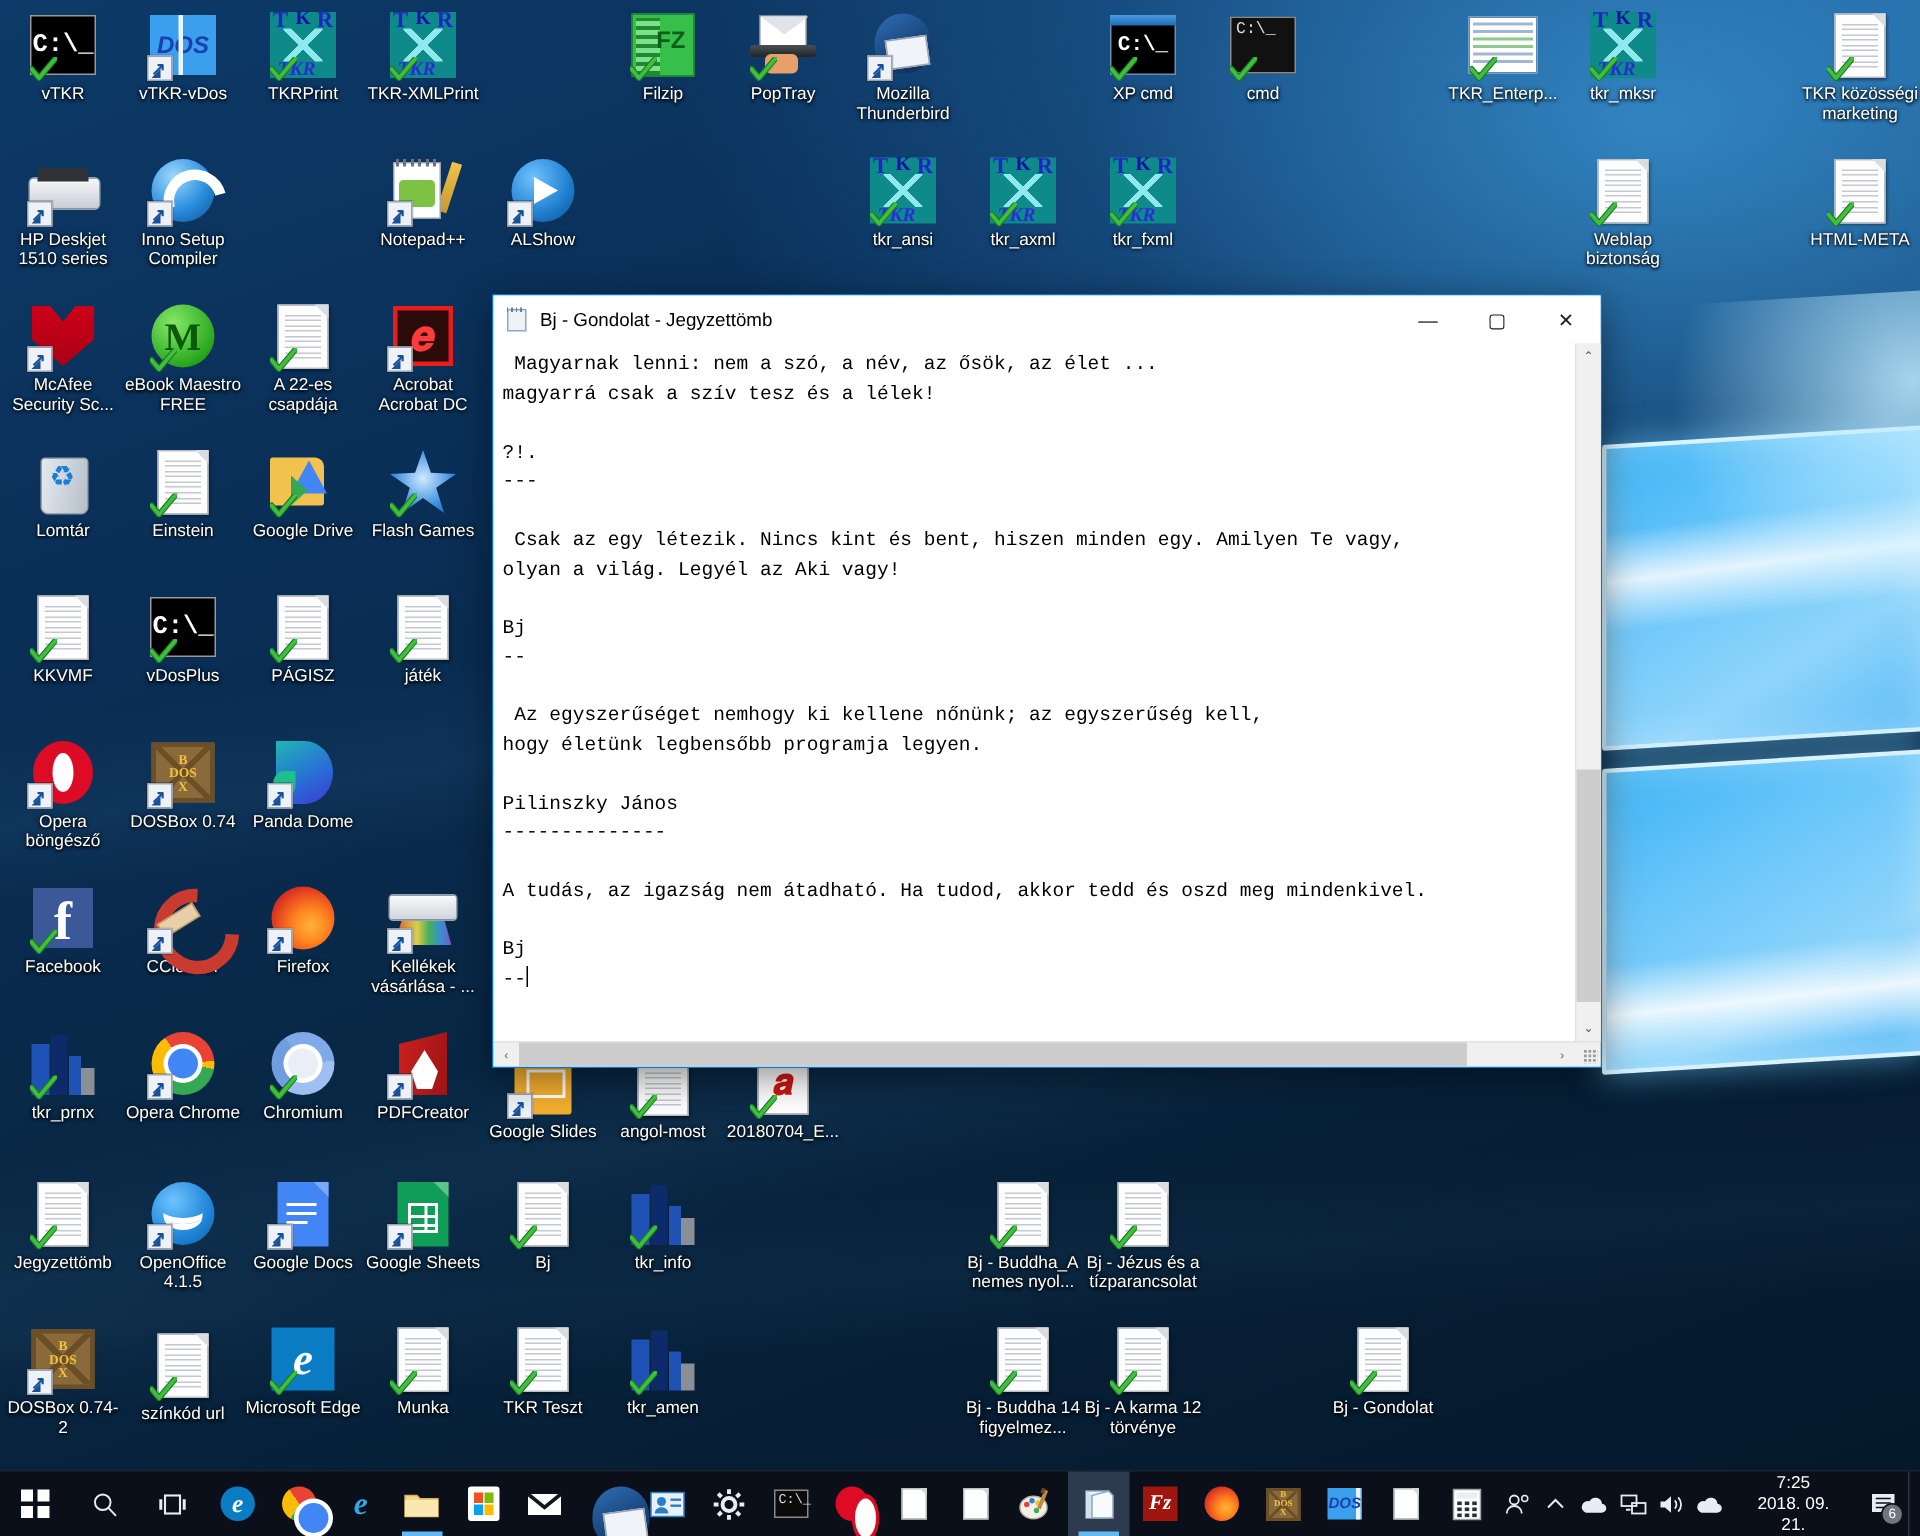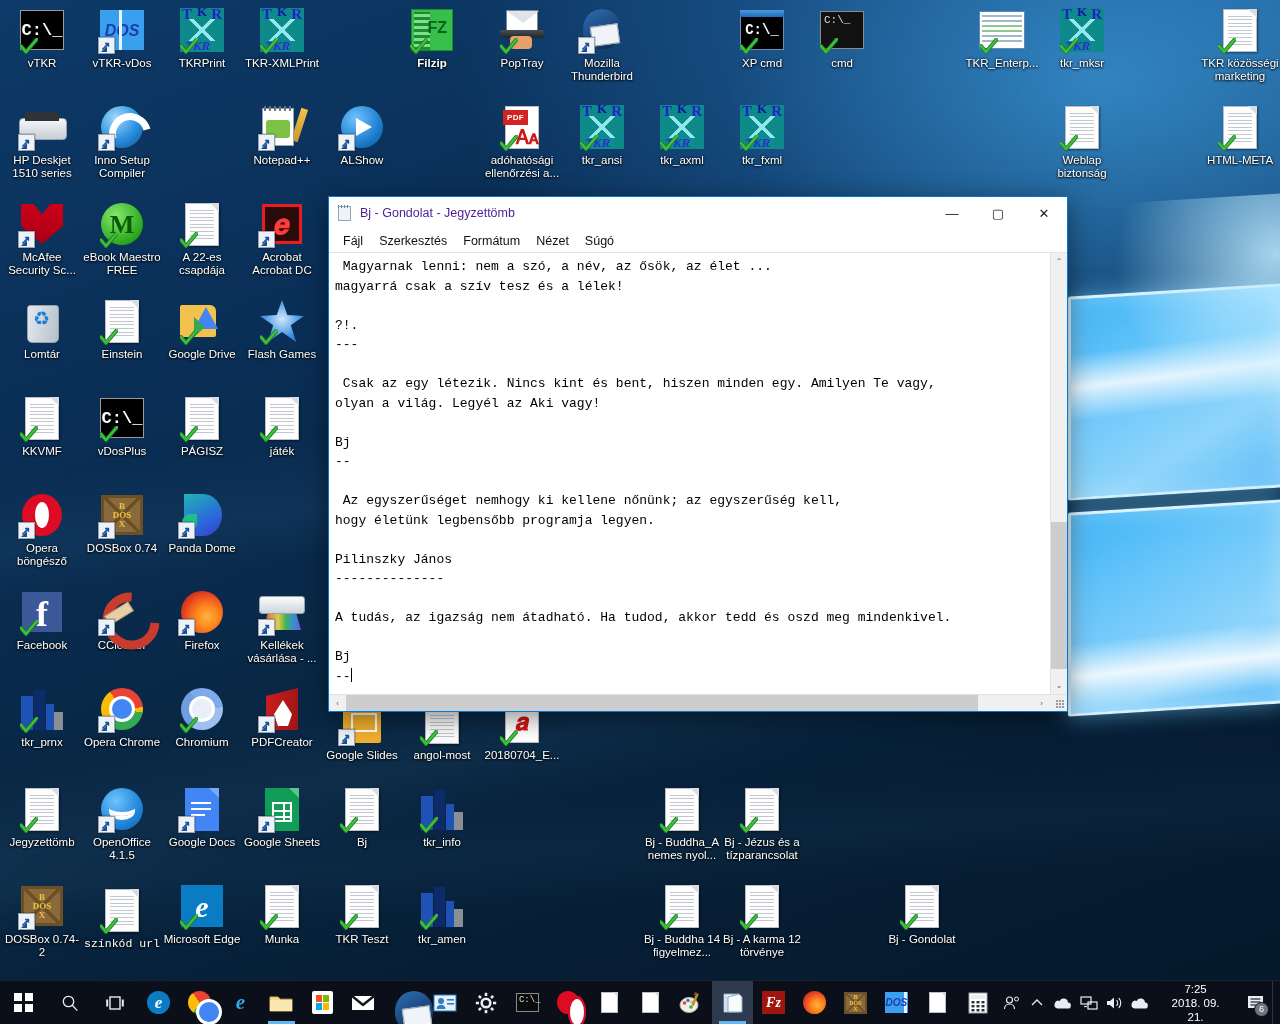--- a/index.html
+++ b/index.html
@@ -321,21 +321,21 @@
     display:flex; flex-direction:column;
   }
   #np-title{
     height:32px; background:#ffffff; display:flex; align-items:center;
     padding-left:8px; flex:0 0 auto;
   }
   #np-title .np-ico{ width:16px;height:16px;margin-right:7px;position:relative; }
   #np-title .np-ico .pg{position:absolute;inset:1px 2px 0 1px;background:#eef3f8;border:1px solid #8fa8c0;}
   #np-title .np-ico .rg{position:absolute;left:1px;top:0;width:12px;height:3px;
     background:repeating-linear-gradient(90deg,#6b7f93 0 1px,transparent 1px 3px);}
-  #np-title .txt{ font-size:12.5px; color:#4c1d95; }
+  #np-title .txt{ font-size:12.5px; color:#000000; }
   #np-title .spacer{ flex:1; }
   .wbtn{ width:46px;height:31px;display:flex;align-items:center;justify-content:center;
     font-size:13px;color:#1a1a1a;}
   #np-menu{ height:24px;background:#fff;display:flex;align-items:center;padding-left:6px;
     border-bottom:1px solid #e3e3e3; flex:0 0 auto; }
   #np-menu span{ font-size:12.5px;color:#101010;padding:2px 8px;cursor:default; }
 
   #np-body{ flex:1; display:flex; min-height:0; background:#fff; }
   #np-text{
     flex:1; overflow:hidden; padding:4px 2px 0 6px;
@@ -461,21 +461,21 @@
         </span>
         <span class="chk">
           <svg width="18" height="16" viewBox="0 0 18 16">
             <path d="M1 8 L6 14 L17 1" fill="none" stroke="#1f7a1f" stroke-width="4" stroke-linecap="round" stroke-linejoin="round"></path>
             <path d="M1 8 L6 14 L17 1" fill="none" stroke="#3fbf3f" stroke-width="2.4" stroke-linecap="round" stroke-linejoin="round"></path>
           </svg>
         </span>
       </span>
       <span class="lbl">TKR-XMLPrint</span>
     </div>
-    <div class="dicon" style="left: 392px; top: 6px; font-weight: bold;">
+    <div class="dicon" style="left: 402px; top: 6px;">
       <span class="glyph">
         <span class="ic-filzip"></span>
         <span class="chk">
           <svg width="18" height="16" viewBox="0 0 18 16">
             <path d="M1 8 L6 14 L17 1" fill="none" stroke="#1f7a1f" stroke-width="4" stroke-linecap="round" stroke-linejoin="round"></path>
             <path d="M1 8 L6 14 L17 1" fill="none" stroke="#3fbf3f" stroke-width="2.4" stroke-linecap="round" stroke-linejoin="round"></path>
           </svg>
         </span>
       </span>
       <span class="lbl">Filzip</span>
@@ -614,35 +614,20 @@
       </span>
       <span class="lbl">Notepad++</span>
     </div>
     <div class="dicon" style="left: 322px; top: 103px;">
       <span class="glyph shortcut">
         <span class="ic-alshow"></span>
         <span class="sc-arrow">↗</span>
       </span>
       <span class="lbl">ALShow</span>
     </div>
-    <div class="dicon" style="left: 482px; top: 103px;">
-      <span class="glyph">
-        <span class="ic-pdf">
-          <span class="tag">PDF</span>
-          <span class="a">🗛</span>
-        </span>
-        <span class="chk">
-          <svg width="18" height="16" viewBox="0 0 18 16">
-            <path d="M1 8 L6 14 L17 1" fill="none" stroke="#1f7a1f" stroke-width="4" stroke-linecap="round" stroke-linejoin="round"></path>
-            <path d="M1 8 L6 14 L17 1" fill="none" stroke="#3fbf3f" stroke-width="2.4" stroke-linecap="round" stroke-linejoin="round"></path>
-          </svg>
-        </span>
-      </span>
-      <span class="lbl">adóhatósági ellenőrzési a...</span>
-    </div>
     <div class="dicon" style="left: 562px; top: 103px;">
       <span class="glyph">
         <span class="ic-tkr">
           <i class="x"></i>
           <span class="t1">T</span>
           <span class="t2">K</span>
           <span class="t3">R</span>
           <span class="t4">TKR</span>
         </span>
         <span class="chk">
@@ -1217,21 +1202,21 @@
     </div>
     <div class="dicon" style="left: 2px; top: 882px;">
       <span class="glyph shortcut">
         <span class="ic-dosbox">
           <span>B<br>DOS<br>X</span>
         </span>
         <span class="sc-arrow">↗</span>
       </span>
       <span class="lbl">DOSBox 0.74-2</span>
     </div>
-    <div class="dicon" style="left: 82px; top: 886px; font-family: Liberation Mono, monospace;">
+    <div class="dicon" style="left: 82px; top: 886px;">
       <span class="glyph">
         <span class="ic-doc">
           <span class="lines">
             <i></i>
             <i></i>
             <i></i>
             <i></i>
             <i></i>
             <i></i>
             <i></i>
@@ -1406,27 +1391,20 @@
       <span class="pg"></span>
         <span class="rg"></span>
     </span>
     <span class="txt">Bj - Gondolat - Jegyzettömb</span>
     <span class="spacer"></span>
     <span class="wbtn">—</span>
     <span class="wbtn">▢</span>
     <span class="wbtn close">✕</span>
   </div>
 
-  <div id="np-menu">
-    <span>Fájl</span>
-    <span>Szerkesztés</span>
-    <span>Formátum</span>
-    <span>Nézet</span>
-    <span>Súgó</span>
-  </div>
 
   <div id="np-body">
     <div id="np-text"><span id="np-content"> Magyarnak lenni: nem a szó, a név, az ősök, az élet ...
 magyarrá csak a szív tesz és a lélek!
 
 ?!.
 ---
 
  Csak az egy létezik. Nincs kint és bent, hiszen minden egy. Amilyen Te vagy,
 olyan a világ. Legyél az Aki vagy!

